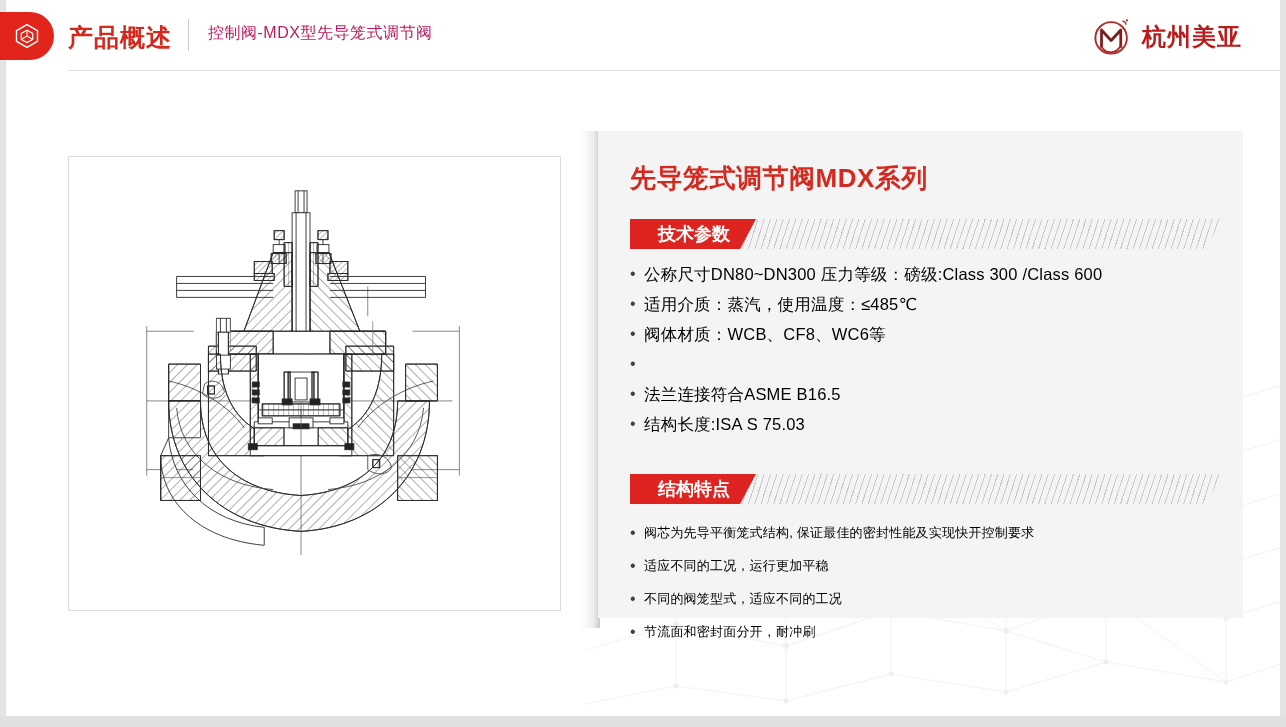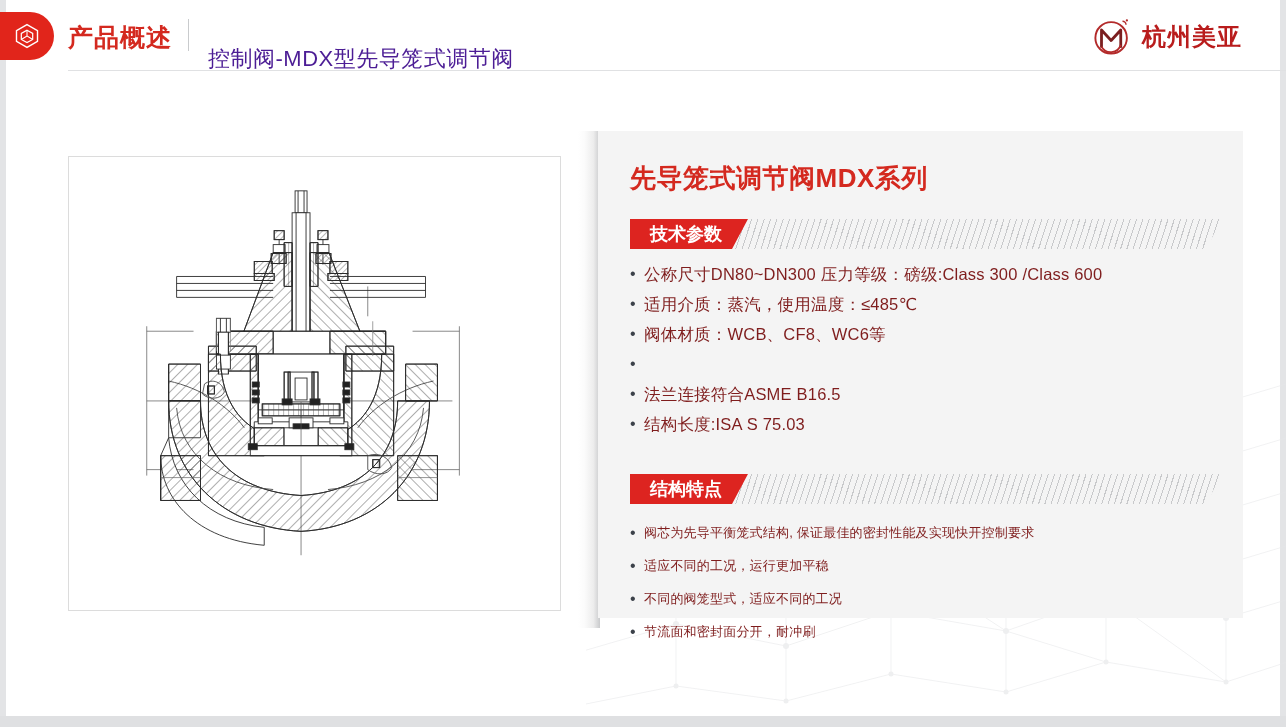--- a/index.html
+++ b/index.html
@@ -26,21 +26,21 @@
     display:flex;align-items:center;justify-content:center;
   }
   .hdr-title-cn{
     position:absolute;left:68px;top:21px;
     font-size:25px;font-weight:bold;color:#d4291f;letter-spacing:1px;
     white-space:nowrap;
   }
   .hdr-sep{position:absolute;left:188px;top:19px;width:1px;height:32px;background:#c9cbcd;}
   .hdr-subtitle{
     position:absolute;left:208px;top:23px;
-    font-size:22px;color:#4c1d95;white-space:nowrap;letter-spacing:.5px;margin-top:21px;
+    font-size:16px;color:#be185d;white-space:nowrap;letter-spacing:.5px;
   }
   .hdr-rule{position:absolute;left:68px;top:70px;width:1218px;height:1px;background:#e0e1e3;}
   .logo-wrap{position:absolute;right:44px;top:16px;display:flex;align-items:center;gap:9px;}
   .logo-text{font-size:24px;font-weight:bold;color:#b91c1c;letter-spacing:1px;white-space:nowrap;}
 
   
   .draw-card{
     position:absolute;left:68px;top:156px;width:493px;height:455px;
     background:#fff;border:1px solid #dcdcdc;box-sizing:border-box;
   }
@@ -56,39 +56,39 @@
     background:#f4f4f4;
   }
   .panel-title{
     position:absolute;left:32px;top:30px;
     font-size:26px;font-weight:bold;color:#d4291f;letter-spacing:.5px;white-space:nowrap;
   }
 
   
   .sec{position:absolute;left:32px;height:30px;width:592px;}
   .sec .tag{
-    position:relative;display:inline-block;height:30px;padding:0 26px 0 20px;
+    position:relative;display:inline-block;height:30px;padding:0 26px 0 28px;
     background:#dd2420;color:#fff;font-size:18px;font-weight:bold;line-height:30px;
     clip-path:polygon(0 0,100% 0,calc(100% - 16px) 100%,0 100%);
     box-sizing:border-box;z-index:2;
   }
   .sec .stripes{
     position:absolute;left:88px;top:0;right:0;height:30px;
     background:repeating-linear-gradient(-72deg,#c8c9cb 0 1px,rgba(0,0,0,0) 1px 6px);
     clip-path:polygon(16px 0,100% 0,calc(100% - 16px) 100%,0 100%);
   }
 
   
   .list{position:absolute;left:32px;width:600px;}
   .li{display:flex;align-items:flex-start;margin-bottom:0;height:30px;}
   .li .dot{
     width:14px;flex:0 0 14px;color:#3b4149;font-size:16px;line-height:30px;text-align:left;
   }
   .li .txt{
-    font-size:16.5px;color:#7f1d1d;line-height:30px;white-space:nowrap;letter-spacing:.2px;
+    font-size:16.5px;color:#000000;line-height:30px;white-space:nowrap;letter-spacing:.2px;
   }
   .list.feat .li{height:33px;}
   .list.feat .li .dot{line-height:33px;}
   .list.feat .li .txt{line-height:33px;font-size:13px;}
 </style>
 </head>
 <body>
 
 <div id="page">
 

